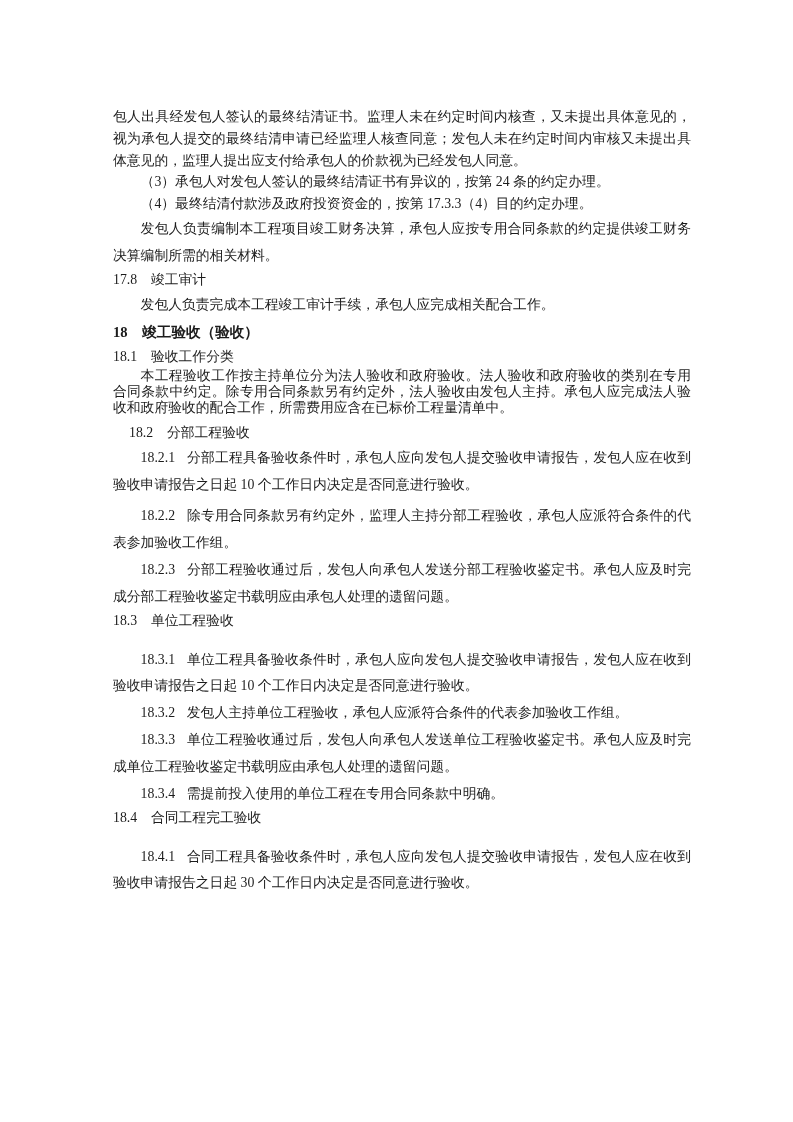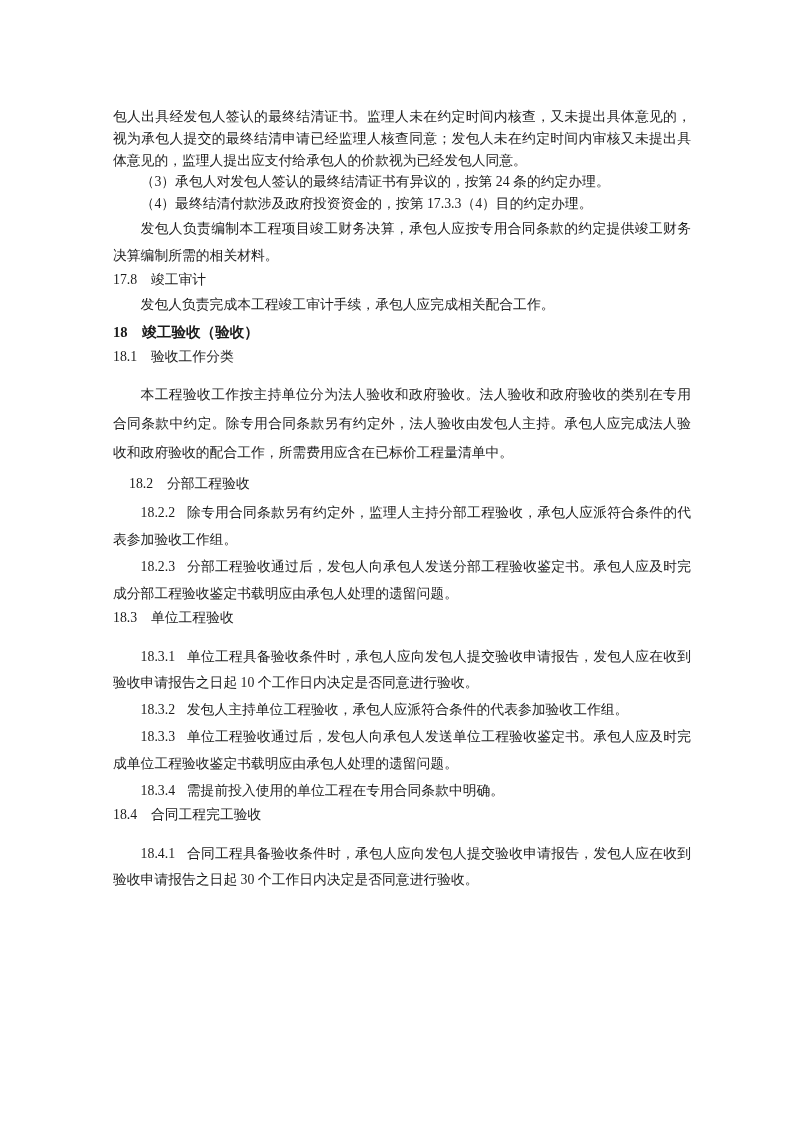--- a/index.html
+++ b/index.html
@@ -22,21 +22,21 @@
     left: 113px;
     width: 578px;
     font-size: 13.8px;
   }
   .p {
     margin: 0;
     text-align: justify;
   }
   .ind { text-indent: 2em; }
   .lh22 { line-height: 21.8px; }
-  .lh25 { line-height: 29px; margin-top: 12px; }
+  .lh25 { line-height: 16px; }
   .lh26 { line-height: 26px; margin-top: 15px; }
   .lh27 { line-height: 27px; }
   .h2 {
     margin: 0;
     font-size: 13.8px;
     font-weight: normal;
     line-height: 22px;
     text-align: left;
   }
   .h1 {
@@ -74,20 +74,21 @@
 
     <h3 class="h2"><span class="num">17.8</span><span>竣工审计</span></h3>
     <p class="p lh27 ind">发包人负责完成本工程竣工审计手续，承包人应完成相关配合工作。</p>
 
     <h2 class="h1"><span class="num">18</span><span>竣工验收（验收）</span></h2>
 
     <h3 class="h2"><span class="num">18.1</span><span>验收工作分类</span></h3>
     <p class="p lh25 ind">本工程验收工作按主持单位分为法人验收和政府验收。法人验收和政府验收的类别在专用合同条款中约定。除专用合同条款另有约定外，法人验收由发包人主持。承包人应完成法人验收和政府验收的配合工作，所需费用应含在已标价工程量清单中。</p>
 
     <h3 class="h2 mt6"><span class="num">18.2</span><span>分部工程验收</span></h3>
+    <p class="p lh27 ind"><span class="cnum">18.2.1</span><span>分部工程具备验收条件时，承包人应向发包人提交验收申请报告，发包人应在收到验收申请报告之日起 10 个工作日内决定是否同意进行验收。</span></p>
     <p class="p lh27 ind mt4"><span class="cnum">18.2.2</span><span>除专用合同条款另有约定外，监理人主持分部工程验收，承包人应派符合条件的代表参加验收工作组。</span></p>
     <p class="p lh27 ind"><span class="cnum">18.2.3</span><span>分部工程验收通过后，发包人向承包人发送分部工程验收鉴定书。承包人应及时完成分部工程验收鉴定书载明应由承包人处理的遗留问题。</span></p>
 
     <h3 class="h2"><span class="num">18.3</span><span>单位工程验收</span></h3>
     <p class="p lh26 ind"><span class="cnum">18.3.1</span><span>单位工程具备验收条件时，承包人应向发包人提交验收申请报告，发包人应在收到验收申请报告之日起 10 个工作日内决定是否同意进行验收。</span></p>
     <p class="p lh27 ind"><span class="cnum">18.3.2</span><span>发包人主持单位工程验收，承包人应派符合条件的代表参加验收工作组。</span></p>
     <p class="p lh27 ind"><span class="cnum">18.3.3</span><span>单位工程验收通过后，发包人向承包人发送单位工程验收鉴定书。承包人应及时完成单位工程验收鉴定书载明应由承包人处理的遗留问题。</span></p>
     <p class="p lh27 ind"><span class="cnum">18.3.4</span><span>需提前投入使用的单位工程在专用合同条款中明确。</span></p>
 
     <h3 class="h2"><span class="num">18.4</span><span>合同工程完工验收</span></h3>

